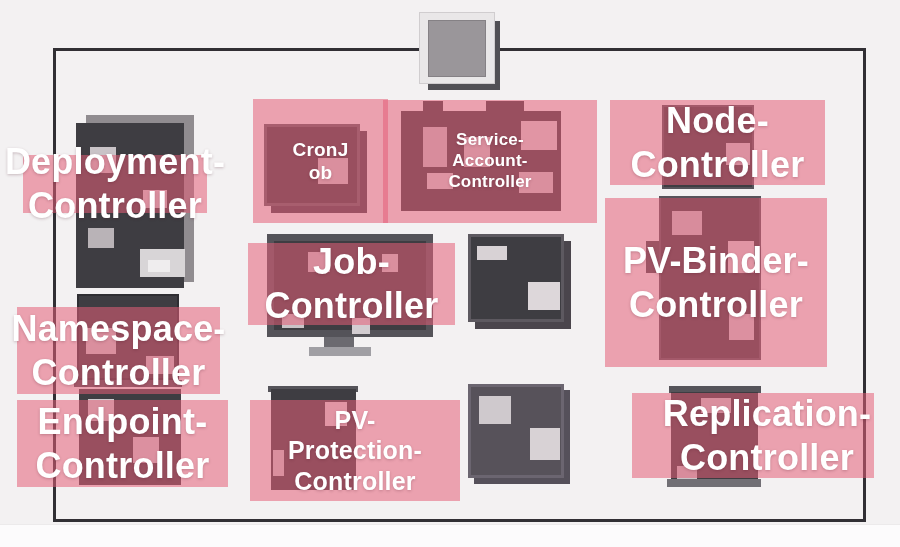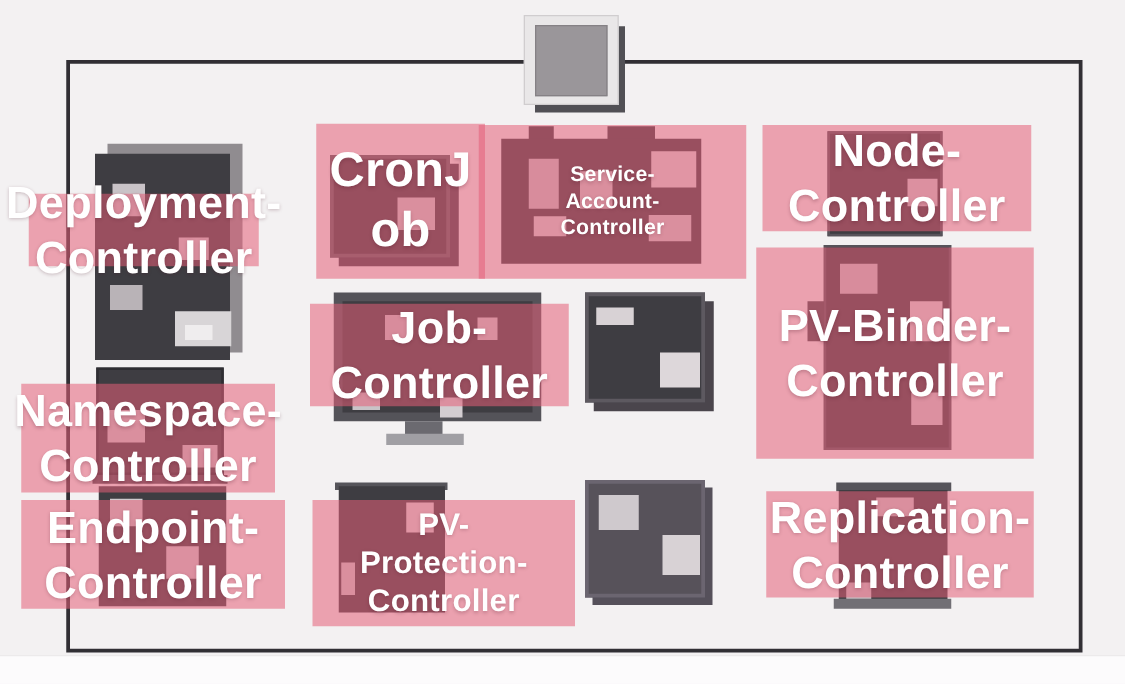--- a/index.html
+++ b/index.html
@@ -7,21 +7,21 @@
   .stage{position:relative;width:900px;height:547px;background:#f3f1f2;overflow:hidden;}
   .abs{position:absolute;}
   .bottom-strip{left:0;top:524px;width:900px;height:23px;background:#fcfbfc;border-top:1px solid #eceaeb;}
   .frame{left:53px;top:48px;width:807px;height:468px;border:3px solid #312f34;background:transparent;}
   
   .dark{background:#3e3d42;}
   .patch{position:absolute;}
   
   .pbox{position:absolute;background:rgba(227,94,120,0.55);display:flex;align-items:center;justify-content:center;z-index:20;}
   .plabel{color:#ffffff;font-weight:700;text-align:center;white-space:pre-line;line-height:1.22;letter-spacing:0.2px;text-shadow:0 1px 3px rgba(70,20,35,0.25);}
-  .fs27{font-size:36px;} .fs26{font-size:17px;} .fs29{font-size:39px;} .fs25{font-size:25px;}
+  .fs27{font-size:36px;} .fs26{font-size:17px;} .fs29{font-size:19px;} .fs25{font-size:25px;}
   .icon{position:absolute;z-index:5;}
   .topicon{z-index:30;}
 </style>
 </head>
 <body>
 
 <div class="stage">
 
   <div class="abs bottom-strip"></div>
   <div class="abs frame"></div>
@@ -164,18 +164,18 @@
 Controller</span>
   </div>
 
   <div class="pbox" style="left:250px;top:400px;width:210px;height:101px;">
     <span class="plabel fs25">PV-
 Protection-
 Controller</span>
   </div>
 
 
-  <div class="pbox" style="left:613px;top:393px;width:214px;height:85px;">
+  <div class="pbox" style="left:632px;top:393px;width:214px;height:85px;padding-left:28px;">
     <span class="plabel fs27">Replication-
 Controller</span>
   </div>
 
 </div>
 
 </body></html>

